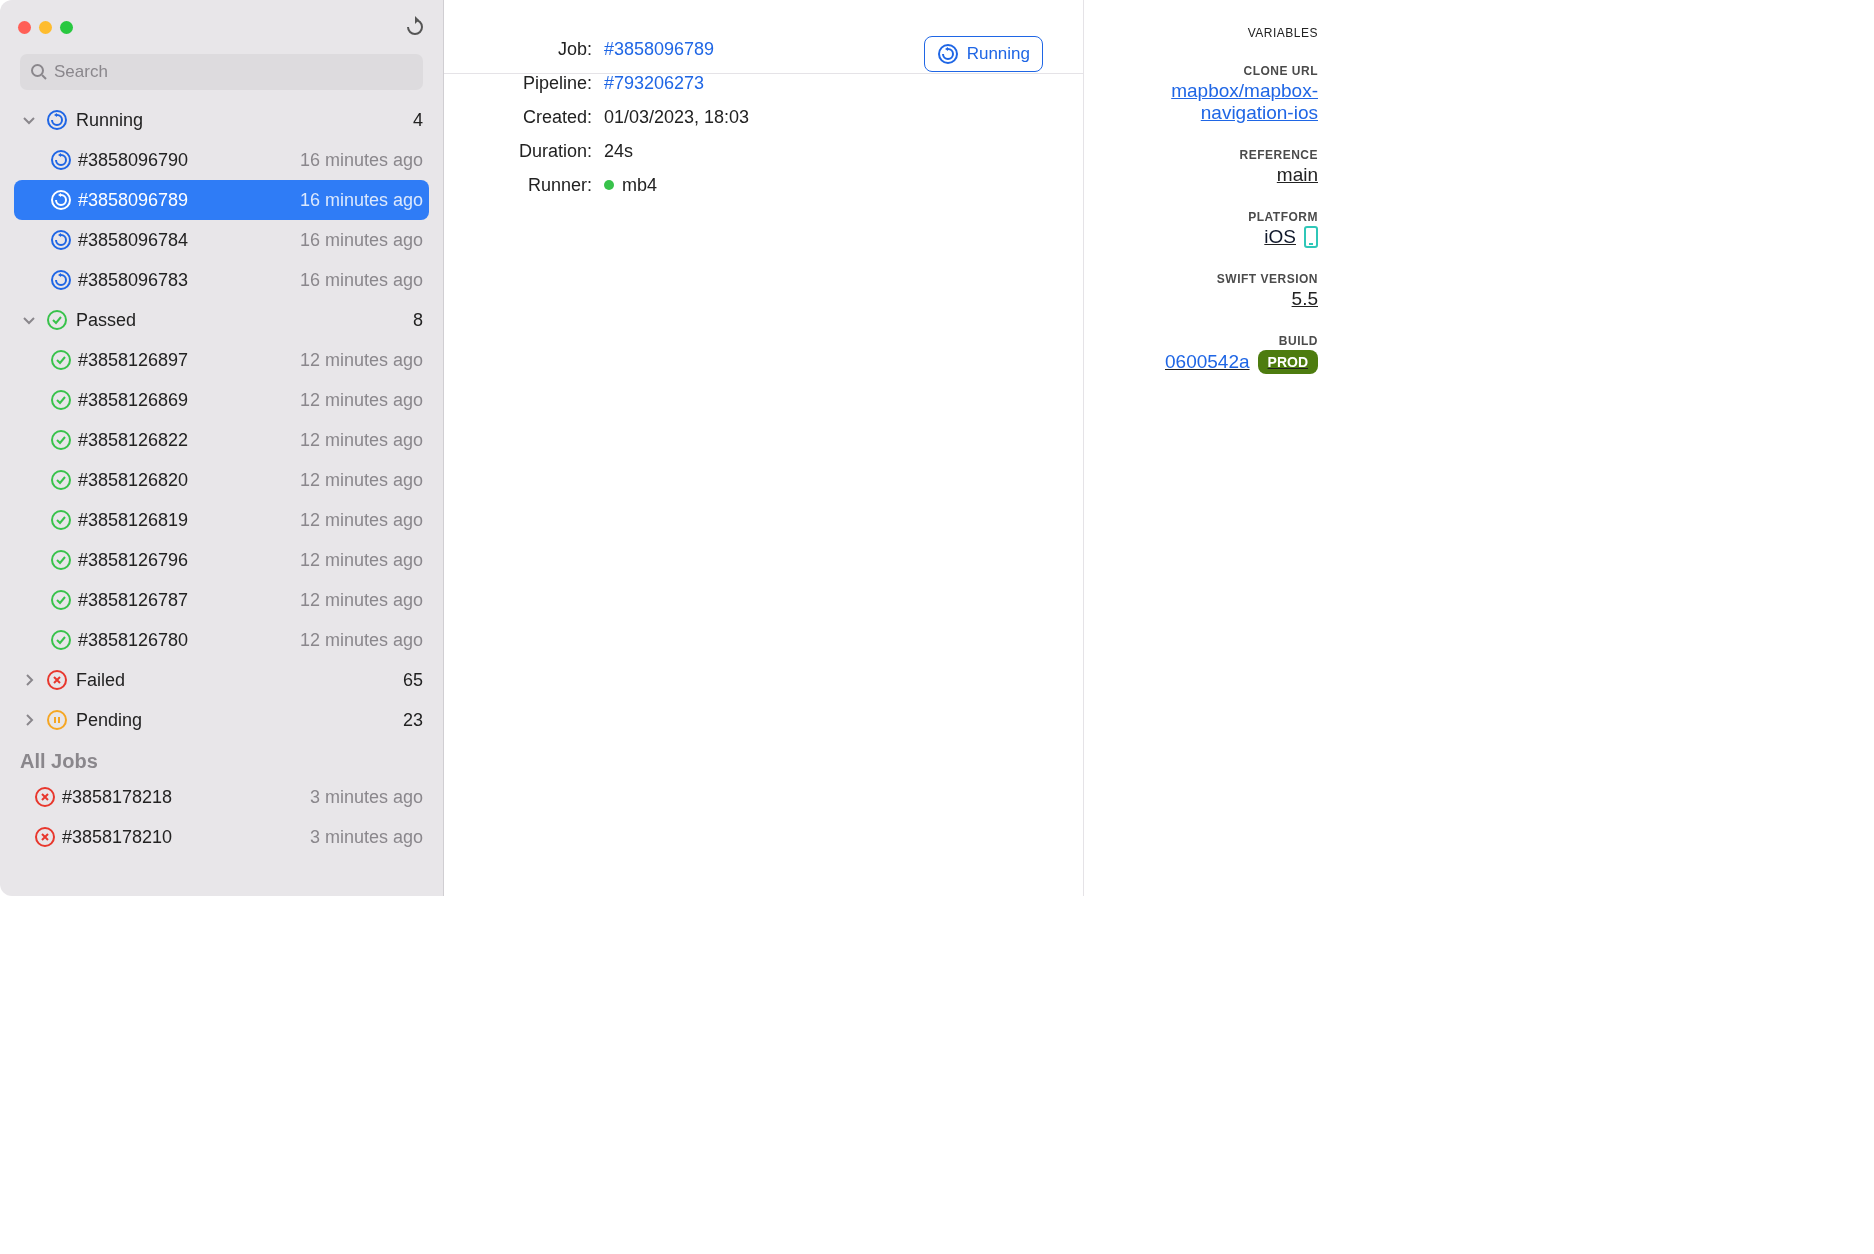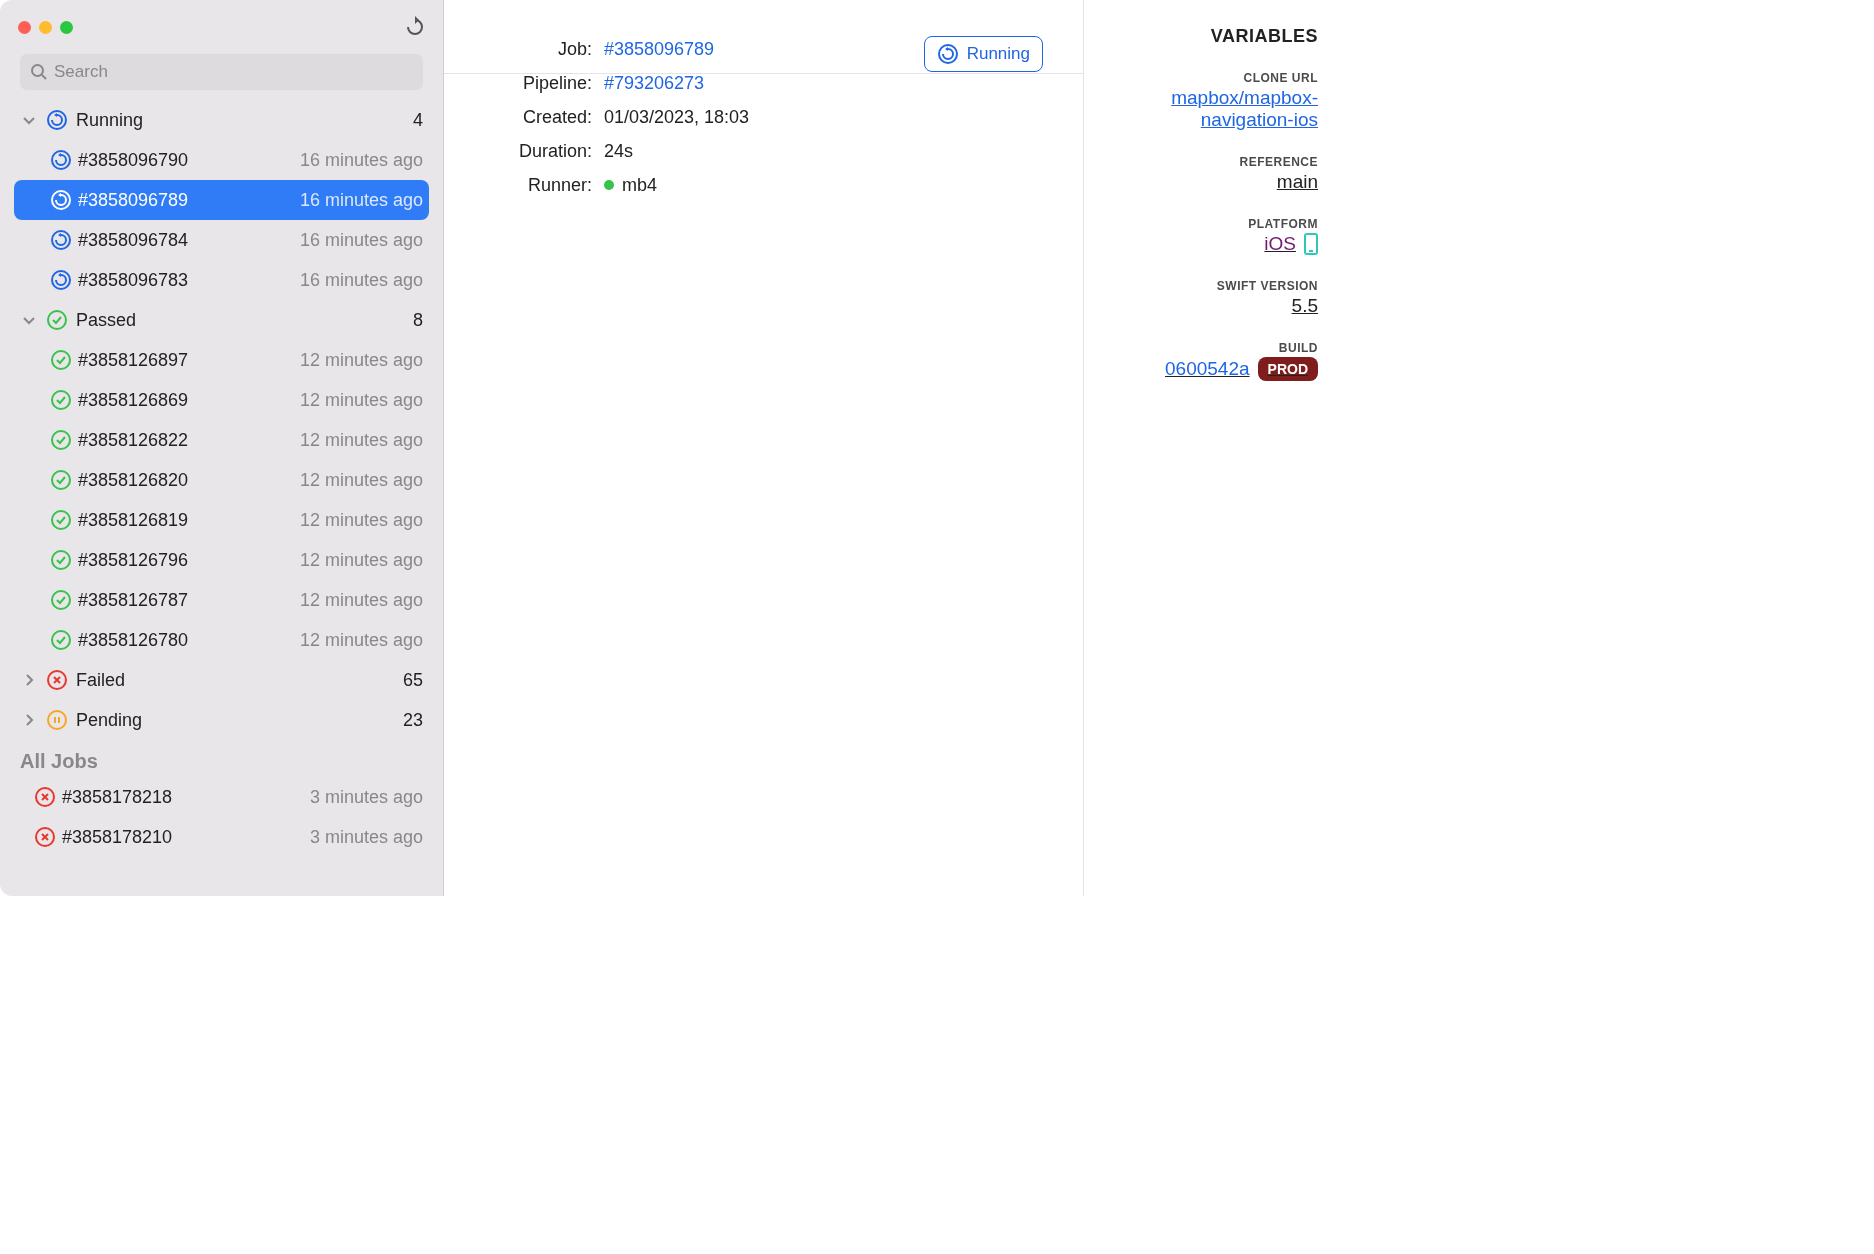--- a/index.html
+++ b/index.html
@@ -104,30 +104,30 @@
 .status-badge {
   position: absolute; right: 0; top: 4px;
   border: 1.5px solid #1f66e5; border-radius: 8px;
   padding: 6px 12px; display: flex; align-items: center; gap: 8px;
   color: #1f66e5; font-size: 17px;
 }
 .runner-dot { width: 10px; height: 10px; border-radius: 50%; background: #38c24b; }
 .vars {
   width: 256px; padding: 26px 22px;
 }
-.vars-title { text-align: right; font-size: 18px; font-weight: 700; letter-spacing: 0.5px; color: #222; margin-bottom: 24px; }
+.vars-title { text-align: right; font-size: 12px; font-weight: 400; letter-spacing: 0.5px; color: #222; margin-bottom: 24px; }
 .var-block { margin-bottom: 24px; text-align: right; }
 .var-label { font-size: 12px; letter-spacing: 0.5px; color: #4b4b4b; font-weight: 600; }
 .var-value { font-size: 19px; color: #222; margin-top: 2px; display:flex; justify-content:flex-end; align-items:center; gap:8px;text-decoration:underline; }
 .var-value.link { color: #1f66e5; }
-.ios-text { color: #701a75; font-size: 19px; }
+.ios-text { color: #0f172a; font-size: 19px; }
 .phone-icon { width: 14px; height: 22px; border: 2px solid #2fc7b8; border-radius: 3px; display:inline-block; position:relative; }
 .phone-icon::after { content:''; position:absolute; bottom:1px; left:50%; transform:translateX(-50%); width:4px; height:2px; background:#2fc7b8; }
 .prod-pill {
-  background: #7f1d1d; color: #fff; font-size: 14px; font-weight: 700;
+  background: #4d7c0f; color: #fff; font-size: 14px; font-weight: 700;
   padding: 4px 10px; border-radius: 8px;
 }
 svg { display: block; }
 </style>
 </head>
 <body>
 
 <svg width="0" height="0" style="position:absolute">
   <defs>
     <g id="ic-running">

